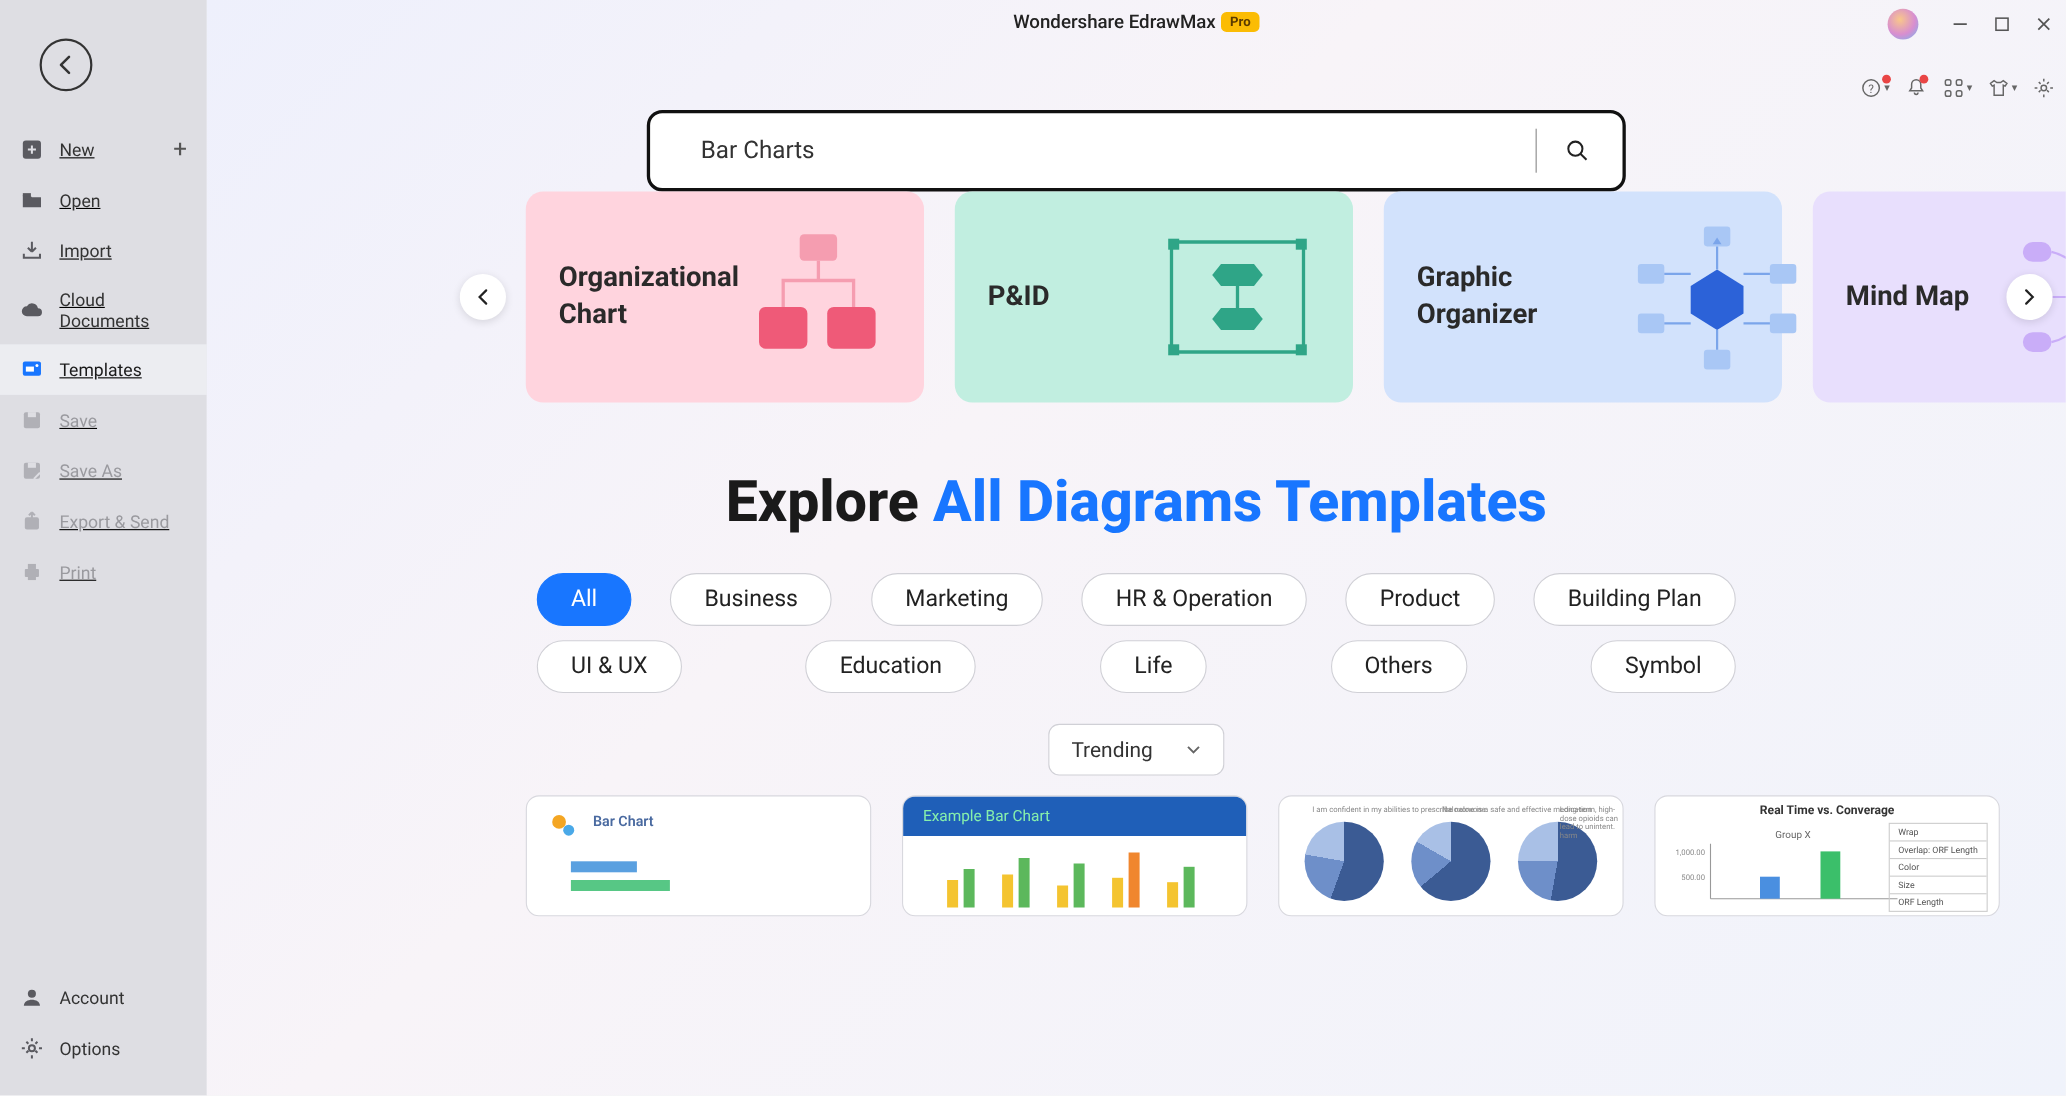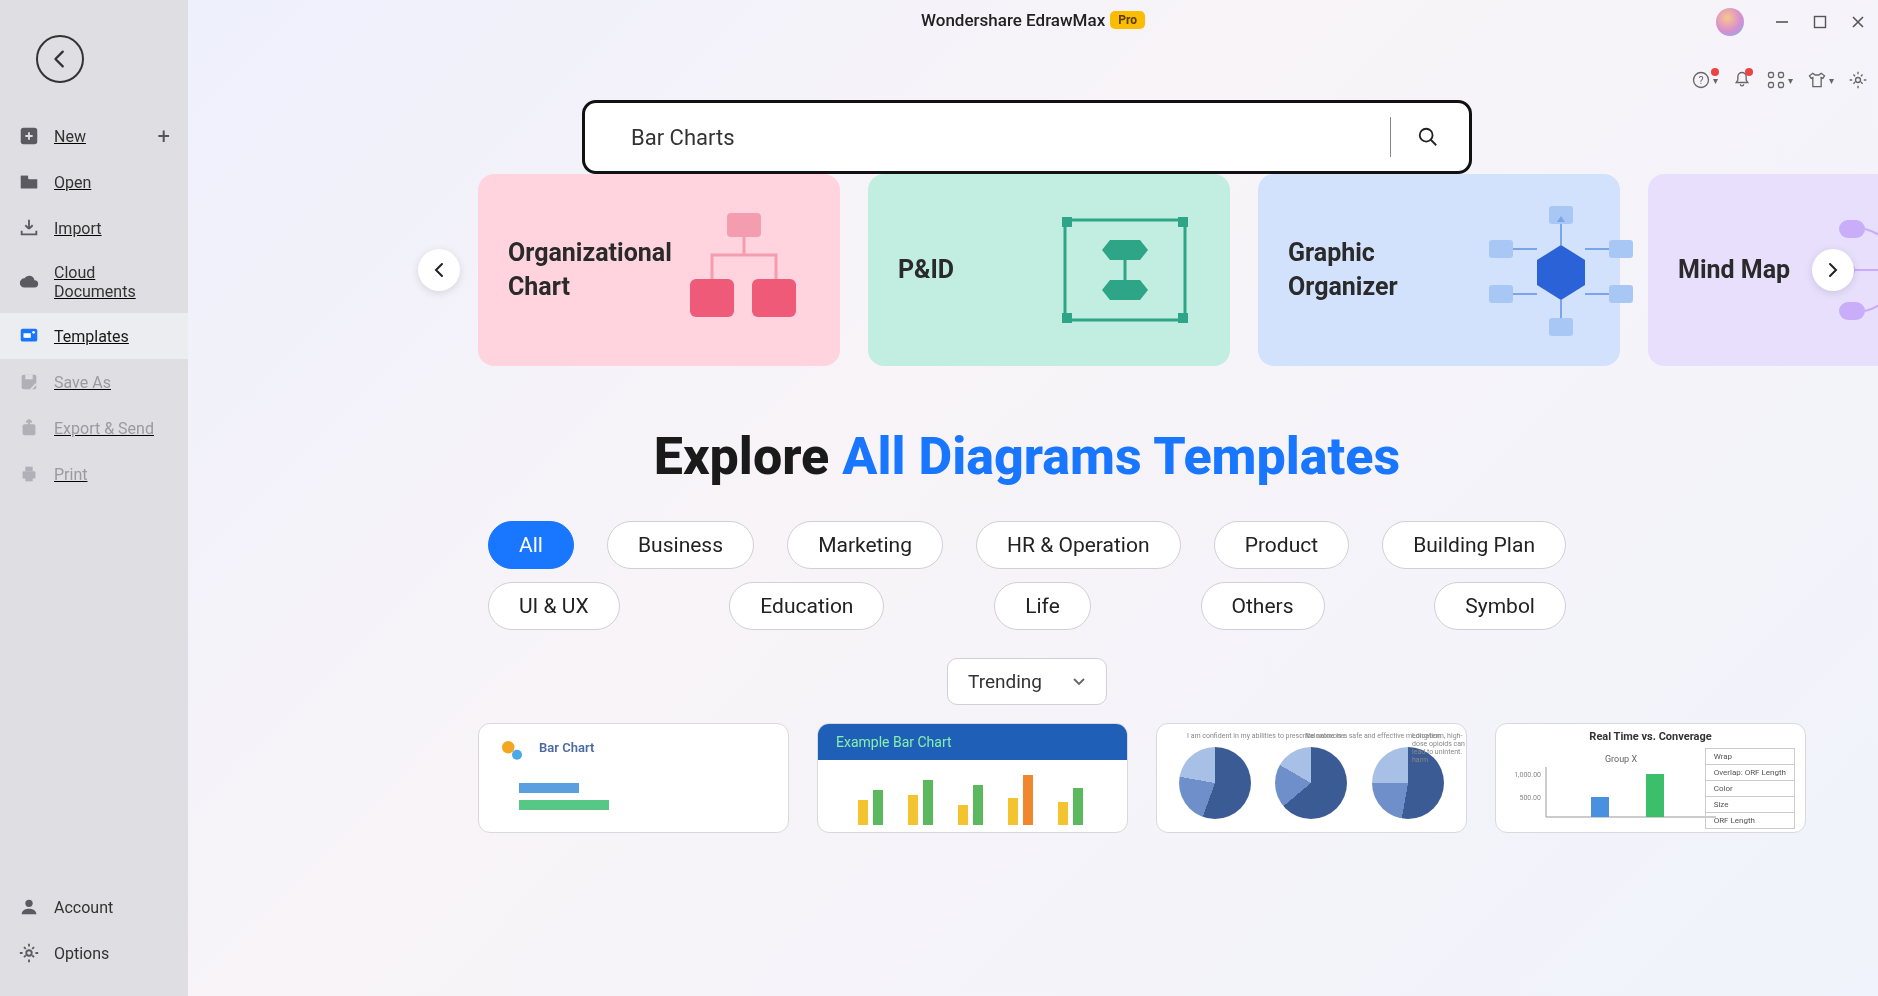--- a/index.html
+++ b/index.html
@@ -25,21 +25,21 @@
 .pro-badge { background: #fbbc04; color: #5a3b00; font-size: 12px; font-weight: 700; padding: 2px 8px; border-radius: 5px; margin-left: 5px; }
 .win-controls { position: absolute; right: 10px; top: 8px; display: flex; gap: 18px; align-items: center; }
 .win-btn { width: 20px; height: 20px; display: flex; align-items: center; justify-content: center; color: #555; cursor: pointer; }
 .avatar { width: 28px; height: 28px; border-radius: 50%; background: radial-gradient(circle at 40% 35%, #f9c78a 0%, #d88ed0 55%, #6fb6f0 100%); margin-right: 10px; }
 
 .toolbar { position: absolute; right: 10px; top: 70px; display: flex; gap: 14px; align-items: center; color: #666; }
 .tool-btn { position: relative; cursor: pointer; display: flex; align-items: center; }
 .tool-btn .dot { width: 8px; height: 8px; background: #e94545; border-radius: 50%; position: absolute; top: -2px; right: -1px; }
 .tool-btn .caret { font-size: 10px; margin-left: 2px; }
 
-.content { padding: 0 12px 0 0; }
+.content { padding: 0 0 0 0; }
 
 .search-wrap { display: flex; justify-content: center; margin-top: 60px; }
 .search-box { width: 890px; height: 74px; border: 3px solid #111; border-radius: 14px; background: #fff; display: flex; align-items: center; padding: 0 30px 0 46px; }
 .search-input { flex: 1; border: none; outline: none; font-size: 22px; color: #333; background: transparent; }
 .search-divider { width: 1px; height: 40px; background: #888; margin: 0 26px; }
 .search-icon { width: 22px; height: 22px; color: #222; cursor: pointer; }
 
 .all-collections { position: absolute; right: 60px; top: 305px; display: flex; align-items: center; gap: 12px; font-size: 21px; color: #222; cursor: pointer; }
 
 .carousel { display: flex; align-items: center; position: relative; padding: 0 50px; }
@@ -123,20 +123,29 @@
       </div>
       <div class="side-item active">
         <span class="side-icon">
           <svg viewBox="0 0 24 24" width="22" height="22">
             <rect x="3" y="4" width="18" height="14" rx="2" fill="#1876ff"></rect>
             <rect x="6" y="9" width="8" height="5" fill="#fff"></rect>
             <circle cx="17" cy="8" r="1.5" fill="#fff"></circle>
           </svg>
         </span>
         <span class="side-label">Templates</span>
+      </div>
+      <div class="side-item disabled">
+        <span class="side-icon">
+          <svg viewBox="0 0 24 24" width="22" height="22">
+            <rect x="4" y="4" width="16" height="16" rx="2" fill="#b0b0b6"></rect>
+            <rect x="8" y="4" width="8" height="5" fill="#dedee3"></rect>
+          </svg>
+        </span>
+        <span class="side-label">Save</span>
       </div>
       <div class="side-item disabled">
         <span class="side-icon">
           <svg viewBox="0 0 24 24" width="22" height="22">
             <rect x="4" y="4" width="16" height="16" rx="2" fill="#b0b0b6"></rect>
             <rect x="8" y="4" width="8" height="5" fill="#dedee3"></rect>
             <path d="M14 20l6-6" stroke="#dedee3" stroke-width="2"></path>
           </svg>
         </span>
         <span class="side-label">Save As</span>

